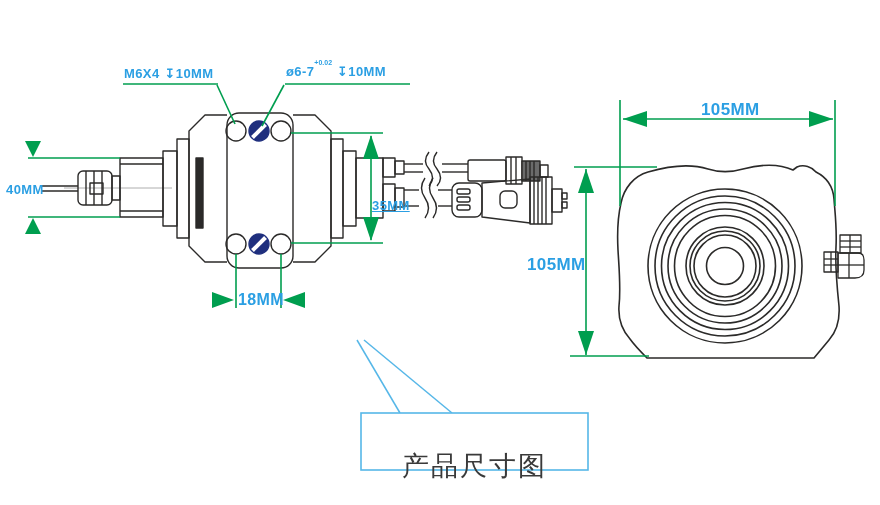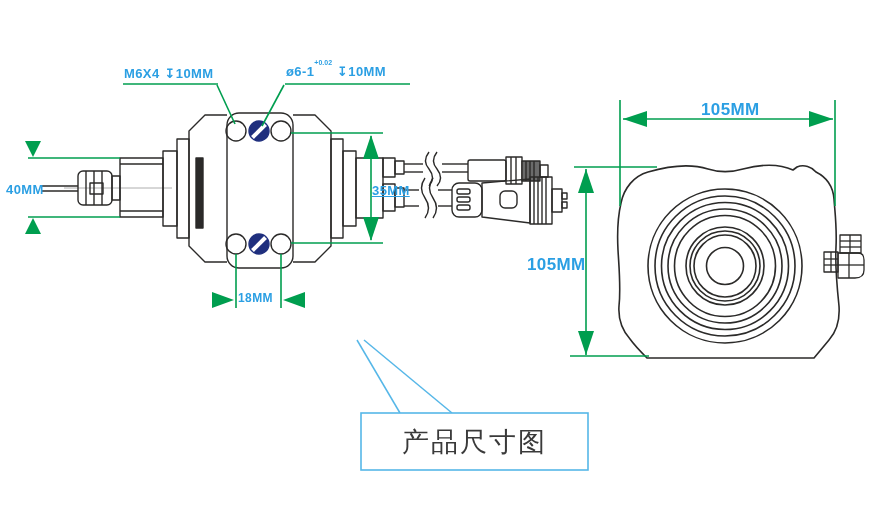--- a/index.html
+++ b/index.html
@@ -6,26 +6,26 @@
   #stage{
     position:relative;width:880px;height:505px;background:#ffffff;overflow:hidden;
     font-family:"Liberation Sans","DejaVu Sans",sans-serif;
   }
   #stage svg{position:absolute;left:0;top:0;}
   .dimtext{
     position:absolute;color:#2b9fe3;font-weight:bold;white-space:nowrap;
     font-family:"Liberation Sans","DejaVu Sans",sans-serif;letter-spacing:.4px;
   }
   .f13{font-size:13px;}
-  .f14{font-size:12px;}
+  .f14{font-size:16px;}
   .f15{font-size:17px;}
   .tol{font-size:7px;font-weight:bold;position:relative;top:-6px;letter-spacing:0;}
   .gap{display:inline-block;width:5px;}
   #callout-box{
-    position:absolute;left:361px;top:413px;width:227px;height:57px;
+    position:absolute;left:361px;top:437px;width:227px;height:57px;
     display:flex;align-items:center;justify-content:center;
     color:#3a3a3a;font-size:27px;letter-spacing:2px;
     background:transparent;
   }
 </style>
 </head>
 <body>
 
 <div id="stage">
 
@@ -236,26 +236,26 @@
     <line x1="452" y1="413" x2="364" y2="340" stroke="#56b7e8" stroke-width="1.5"></line>
     <rect x="361" y="413" width="227" height="57" fill="#ffffff" stroke="#56b7e8" stroke-width="1.6"></rect>
   </g>
 </svg>
 
   <div class="dimtext f13" style="left:124px;top:66px;">
     <span>M6X4</span><span class="gap"></span><span>↧10MM</span>
   </div>
 
   <div class="dimtext f13" style="left:286px;top:64px;">
-    <span>ø6-1</span><sup class="tol">+0.02</sup><span class="gap"></span><span>↧10MM</span>
+    <span>ø6-7</span><sup class="tol">+0.02</sup><span class="gap"></span><span>↧10MM</span>
   </div>
 
   <div class="dimtext f13" style="left:6px;top:182px;">40MM</div>
 
-  <div class="dimtext f13" style="left:372px;top:183px;text-decoration:underline;">35MM</div>
+  <div class="dimtext f13" style="left:372px;top:198px;text-decoration:underline;">35MM</div>
 
   <div class="dimtext f14" style="left:238px;top:291px;">18MM</div>
 
   <div class="dimtext f15" style="left:701px;top:100px;">105MM</div>
 
   <div class="dimtext f15" style="left:527px;top:255px;">105MM</div>
 
   <div id="callout-box">产品尺寸图</div>
 
 </div>

